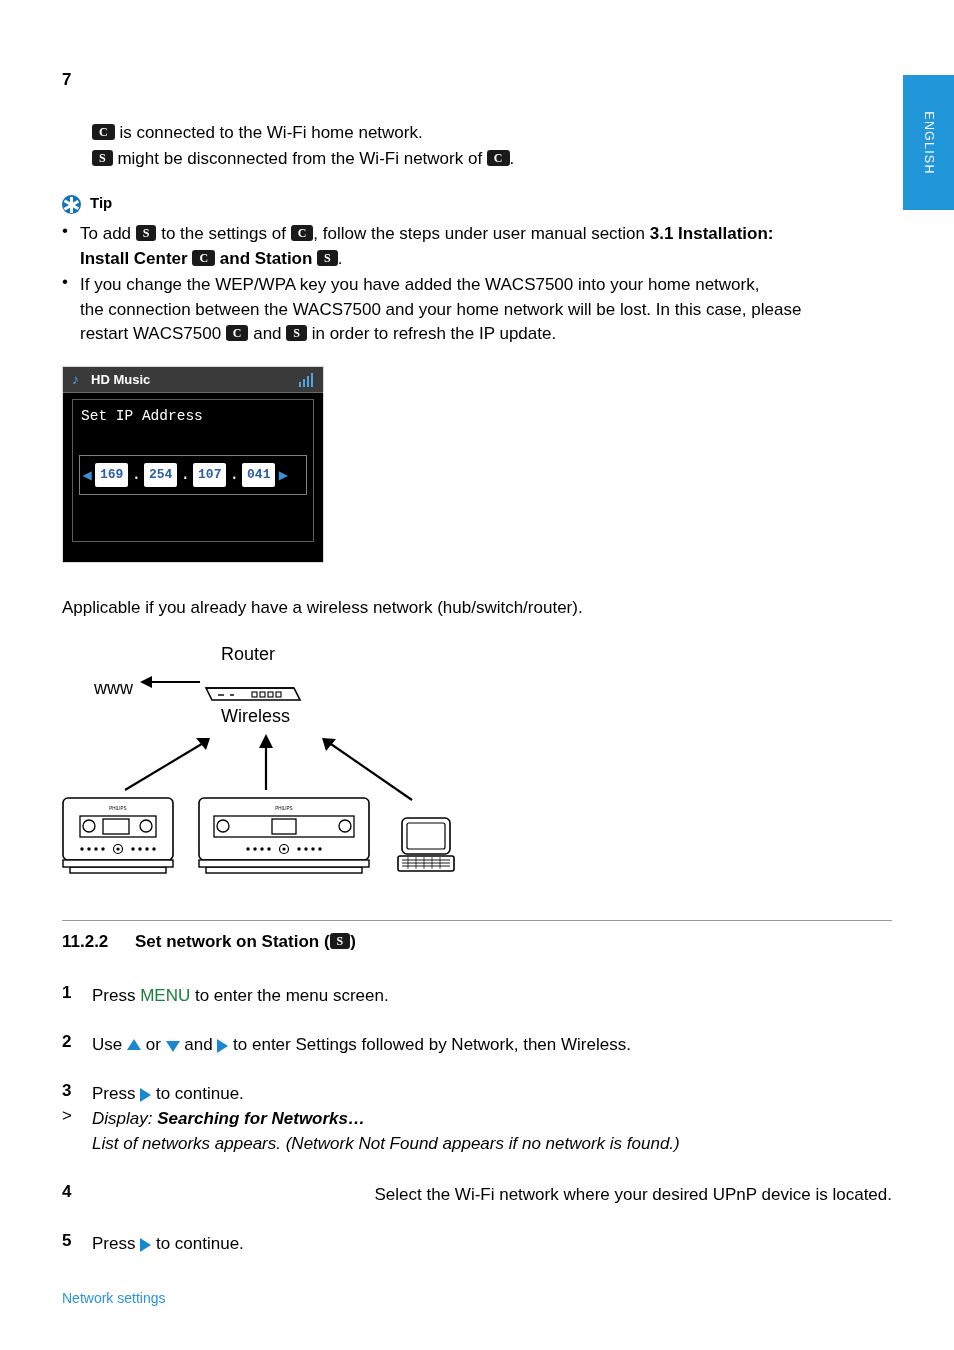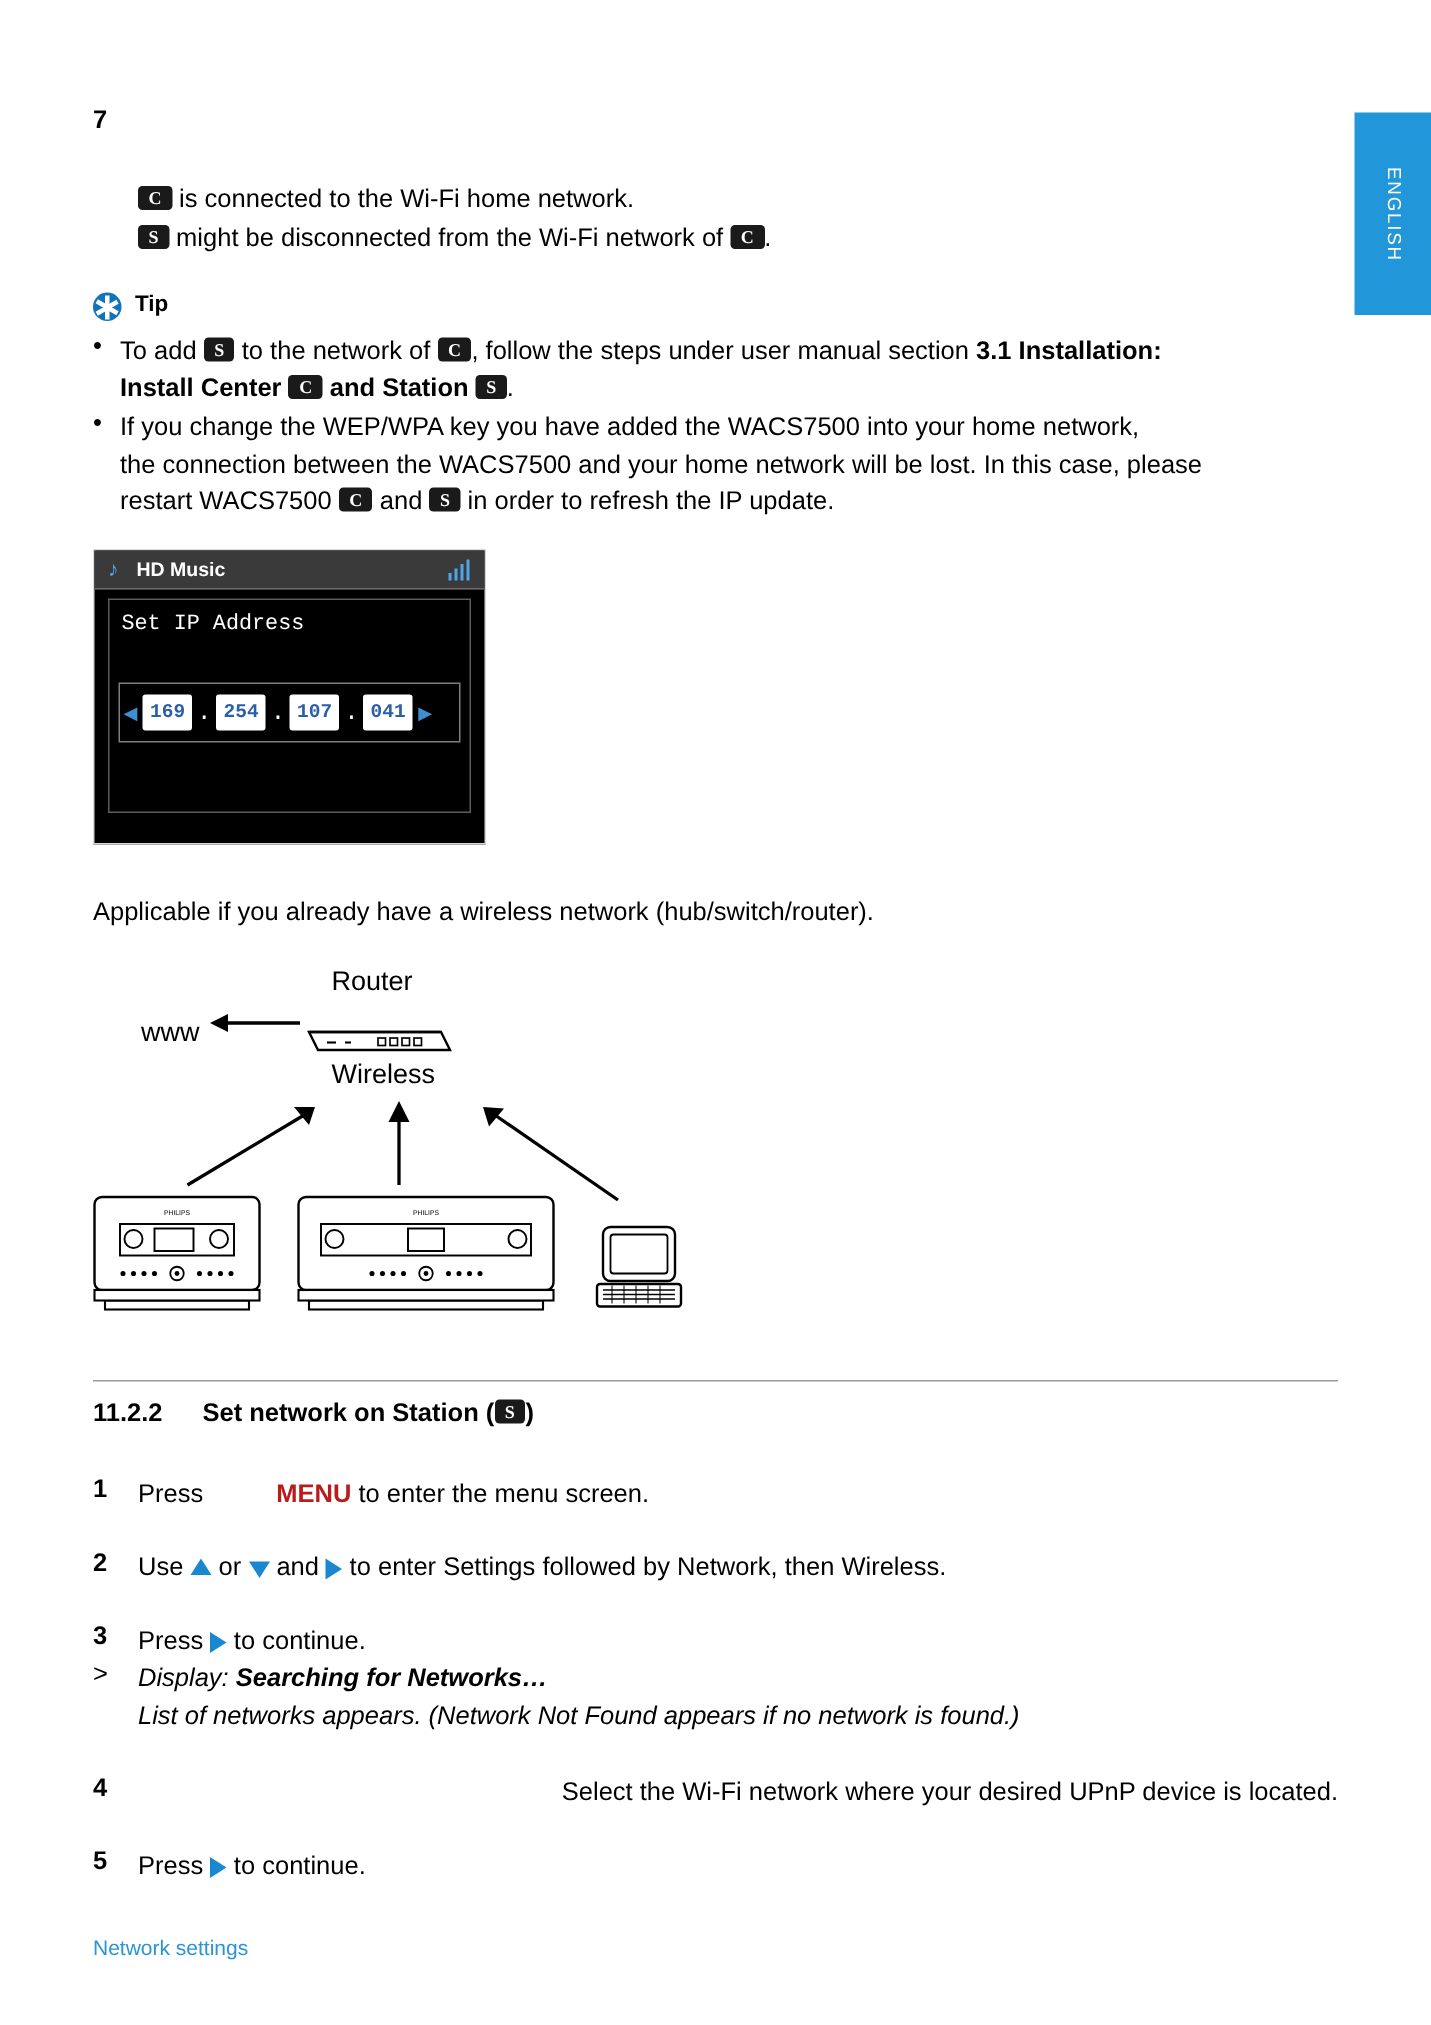--- a/index.html
+++ b/index.html
@@ -220,21 +220,21 @@
     width: 830px;
     height: 1px;
     background: #9b9b9b;
   }
   .sec-head {
     position: absolute;
     font-size: 17px;
     font-weight: bold;
   }
 
-  .menu-word { color: #b91c1c; font-weight: bold; margin-left: 44px; }
+  .menu-word { color: #15803d; font-weight: normal; }
   .tri {
     display: inline-block;
     width: 0; height: 0;
     vertical-align: middle;
     position: relative;
   }
   .tri-up {
     border-left: 7px solid transparent;
     border-right: 7px solid transparent;
     border-bottom: 11px solid #1a87d1;
@@ -287,21 +287,21 @@
     <span class="badge">S</span><span> might be disconnected from the Wi-Fi network of </span><span class="badge">C</span><span>.</span>
   </div>
 
   <div class="tip-icon" style="left:62px; top:195px;">
       <i></i>
     </div>
   <div class="tip-title" style="left:90px; top:194px;">Tip</div>
 
   <div class="bullet" style="left:62px; top:221px;">•</div>
   <div class="step-txt" style="left:80px; top:221px; width:815px;">
-    <span>To add </span><span class="badge">S</span><span> to the network of </span><span class="badge">C</span><span>, follow the steps under user manual section </span><span class="b">3.1 Installation:</span>
+    <span>To add </span><span class="badge">S</span><span> to the settings of </span><span class="badge">C</span><span>, follow the steps under user manual section </span><span class="b">3.1 Installation:</span>
   </div>
   <div class="step-txt" style="left:80px; top:246px; width:815px;">
     <span class="b">Install Center </span><span class="badge">C</span><span class="b"> and Station </span><span class="badge">S</span><span>.</span>
   </div>
 
   <div class="bullet" style="left:62px; top:272px;">•</div>
   <div class="step-txt" style="left:80px; top:272px; width:820px;">If you change the WEP/WPA key you have added the WACS7500 into your home network,</div>
   <div class="step-txt" style="left:80px; top:297px; width:820px;">the connection between the WACS7500 and your home network will be lost. In this case, please</div>
   <div class="step-txt" style="left:80px; top:321px; width:820px;">
     <span>restart WACS7500 </span><span class="badge">C</span><span> and </span><span class="badge">S</span><span> in order to refresh the IP update.</span>

